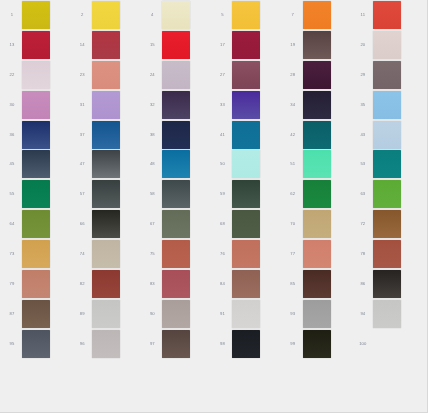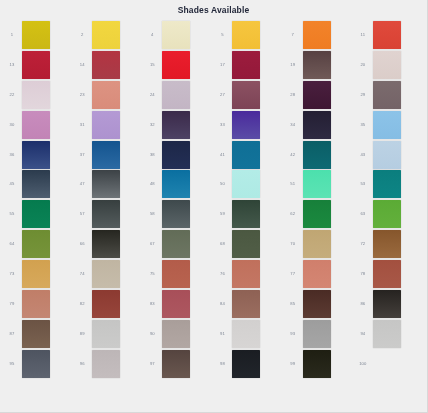--- a/index.html
+++ b/index.html
@@ -72,21 +72,20 @@
   .swatch-chip.empty {
     box-shadow: none;
     background: transparent;
   }
 </style>
 </head>
 <body>
 
 <div id="app">
 
-  <div id="panel-title">Shades Available</div>
 
   <div id="swatch-grid">
       <div class="swatch-cell">
         <span class="swatch-index">1</span>
         <span class="swatch-chip" style="background: linear-gradient(rgb(212, 193, 19) 0%, rgb(203, 184, 20) 100%);"></span>
       </div>
       <div class="swatch-cell">
         <span class="swatch-index">2</span>
         <span class="swatch-chip" style="background: linear-gradient(rgb(242, 215, 63) 0%, rgb(237, 210, 60) 100%);"></span>
       </div>

